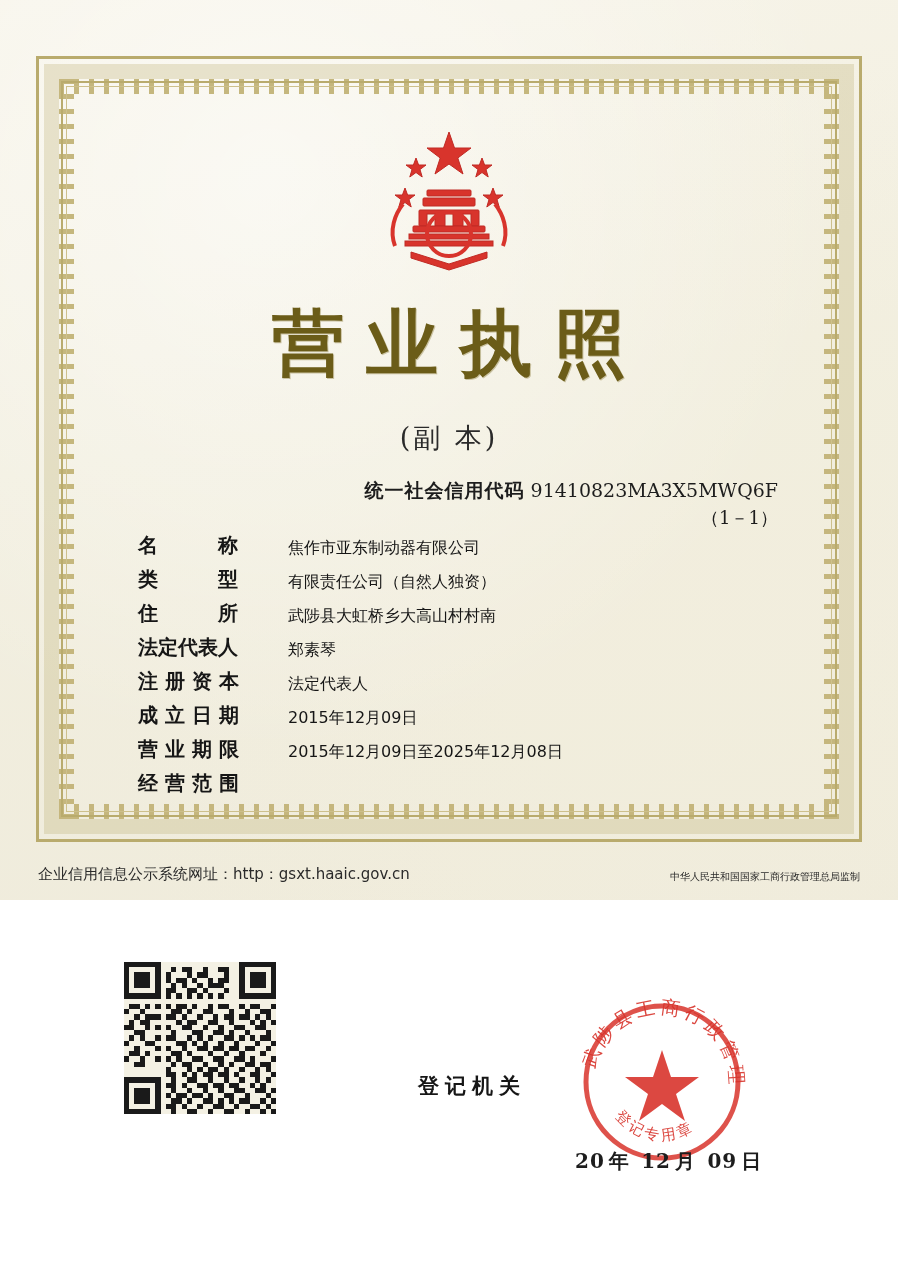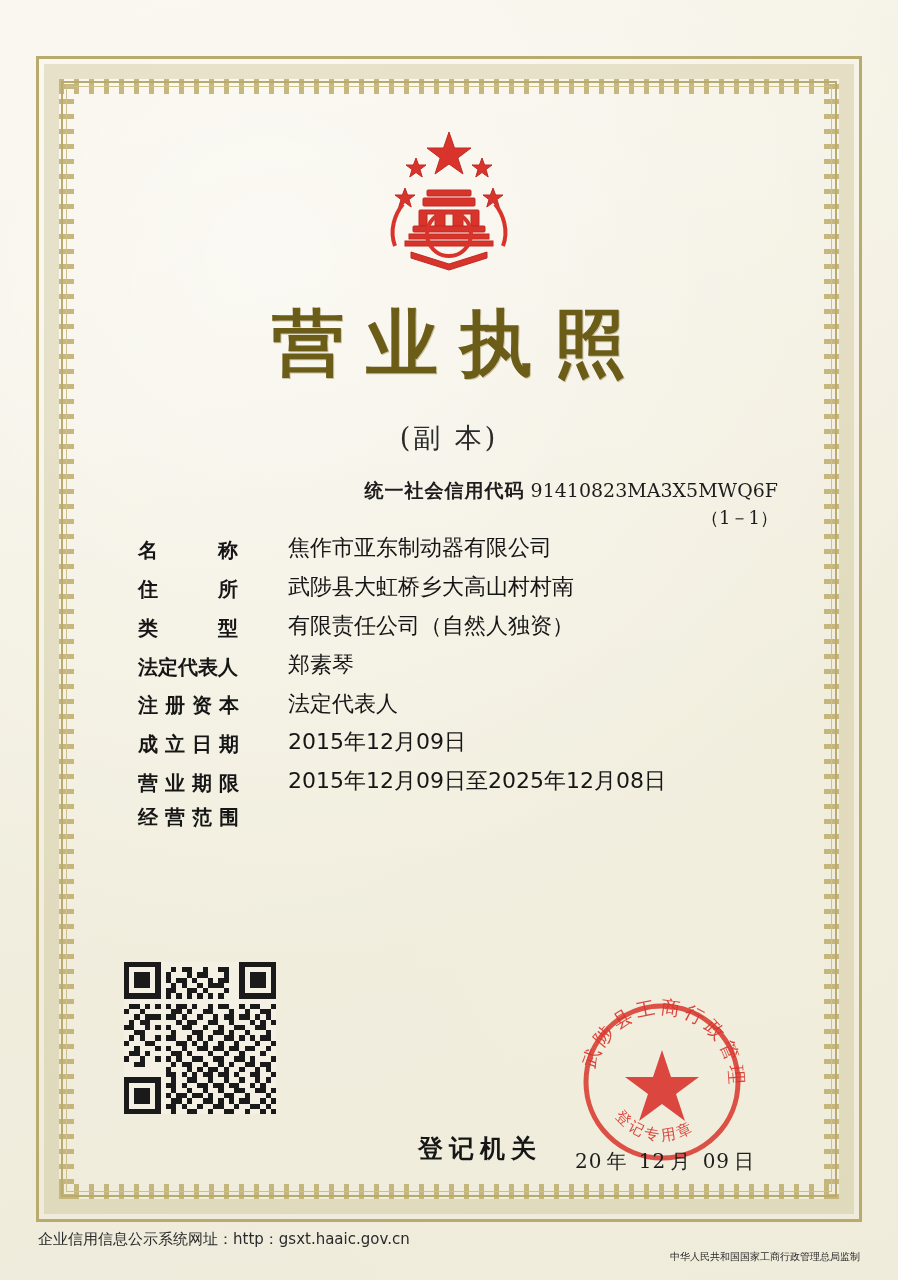--- a/index.html
+++ b/index.html
@@ -10,21 +10,21 @@
   body {
     width: 898px;
     height: 1280px;
     overflow: hidden;
     font-family: "DejaVu Sans", "Liberation Sans", sans-serif;
   }
 
   #license {
     position: relative;
     width: 898px;
-    height: 1280px;
+    height: 900px;
     background: #f4f1e4;
     background-image:
       radial-gradient(circle at 30% 20%, rgba(255,255,255,0.55), rgba(255,255,255,0) 60%),
       radial-gradient(circle at 75% 70%, rgba(242,238,221,0.7), rgba(244,241,228,0) 65%),
       linear-gradient(170deg, #f7f4e9 0%, #f2efe0 45%, #efebdb 100%);
   }
 
   
   .frame-outer {
     position: absolute;
@@ -133,42 +133,42 @@
     font-size: 20px;
     font-weight: bold;
     color: #161616;
     display: flex;
     justify-content: space-between;
     letter-spacing: 0px;
   }
   .field-value {
     flex: 1;
     font-family: "DejaVu Sans", "Liberation Sans", sans-serif;
-    font-size: 22px;
+    font-size: 16px;
     color: #161616;
     line-height: 1.45;
     padding-left: 10px;
   }
   .field-value .sub-line { display: block; }
 
   
   .qr {
     position: absolute;
     left: 124px;
     top: 962px;
     width: 152px;
     height: 152px;
   }
 
   .registrar {
     position: absolute;
     left: 418px;
-    top: 1132px;
+    top: 1072px;
     font-family: "DejaVu Sans", "Liberation Sans", sans-serif;
-    font-size: 25px;
+    font-size: 21px;
     font-weight: bold;
     letter-spacing: 6px;
     color: #161616;
   }
 
   
   .seal {
     position: absolute;
     left: 568px;
     top: 988px;
@@ -178,26 +178,26 @@
 
   .issue-date {
     position: absolute;
     left: 575px;
     top: 1148px;
     font-family: "DejaVu Serif", "Liberation Serif", serif;
     font-size: 20px;
     color: #1d1d1d;
     letter-spacing: 1px;
   }
-  .issue-date span { margin-right: 4px; }
+  .issue-date span { margin-right: 4px; font-weight: bold; }
 
   .footer-left {
     position: absolute;
     left: 38px;
-    bottom: 31px;
+    bottom: 16px;
     font-family: "DejaVu Sans", "Liberation Sans", sans-serif;
     font-size: 15px;
     color: #2a2a2a;
   }
   .footer-right {
     position: absolute;
     right: 38px;
     bottom: 16px;
     font-family: "DejaVu Sans", "Liberation Sans", sans-serif;
     font-size: 10px;
@@ -260,30 +260,30 @@
 
     <div class="field-row">
       <div class="field-label">
         <span>名　　　称</span>
       </div>
       <div class="field-value">焦作市亚东制动器有限公司</div>
     </div>
 
     <div class="field-row">
       <div class="field-label">
+        <span>类　　　型</span>
+      </div>
+      <div class="field-value">有限责任公司（自然人独资）</div>
+    </div>
+
+    <div class="field-row">
+      <div class="field-label">
         <span>住　　　所</span>
       </div>
       <div class="field-value">武陟县大虹桥乡大高山村村南</div>
-    </div>
-
-    <div class="field-row">
-      <div class="field-label">
-        <span>类　　　型</span>
-      </div>
-      <div class="field-value">有限责任公司（自然人独资）</div>
     </div>
 
     <div class="field-row">
       <div class="field-label">
         <span>法定代表人</span>
       </div>
       <div class="field-value">郑素琴</div>
     </div>
 
     <div class="field-row">

